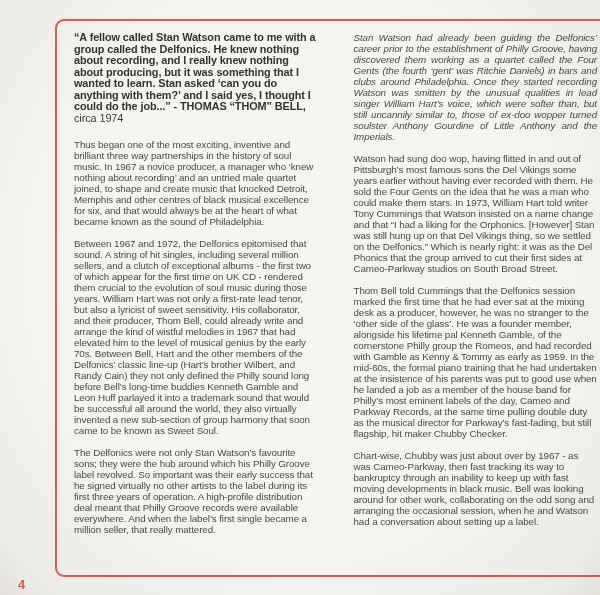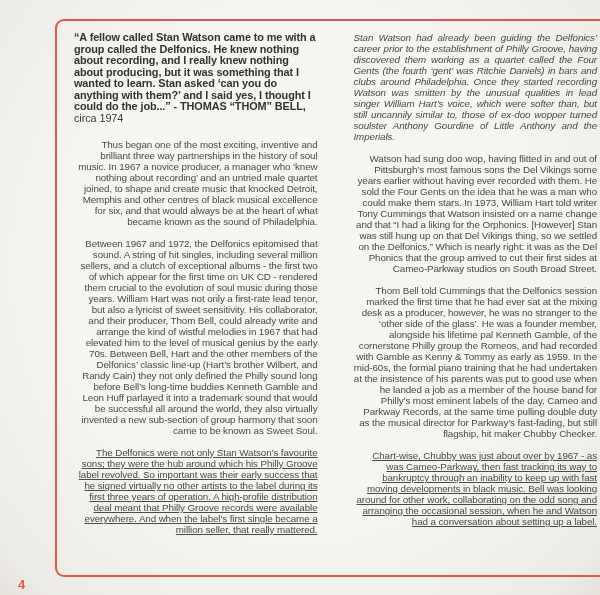--- a/index.html
+++ b/index.html
@@ -44,23 +44,22 @@
   }
   .q-attr { font-weight: 800; }
   .q-suffix { font-weight: 400; color: #3c3b3a; }
   p.body {
     margin: 0 0 11px 0;
     font-size: 9.8px;
     line-height: 11px;
     font-weight: 400;
     color: #4a4947;
     letter-spacing: -0.1px;
-    text-align: right;
   }
-  p.body:last-child { margin-bottom: 0; text-decoration: underline; }
+  p.body:last-child { margin-bottom: 0; }
   p.justified { text-align: justify; font-style: italic; }
   .page-number {
     position: absolute;
     left: 18px;
     top: 577px;
     font-size: 13px;
     font-weight: 700;
     color: #df5a4b;
   }
 </style>

